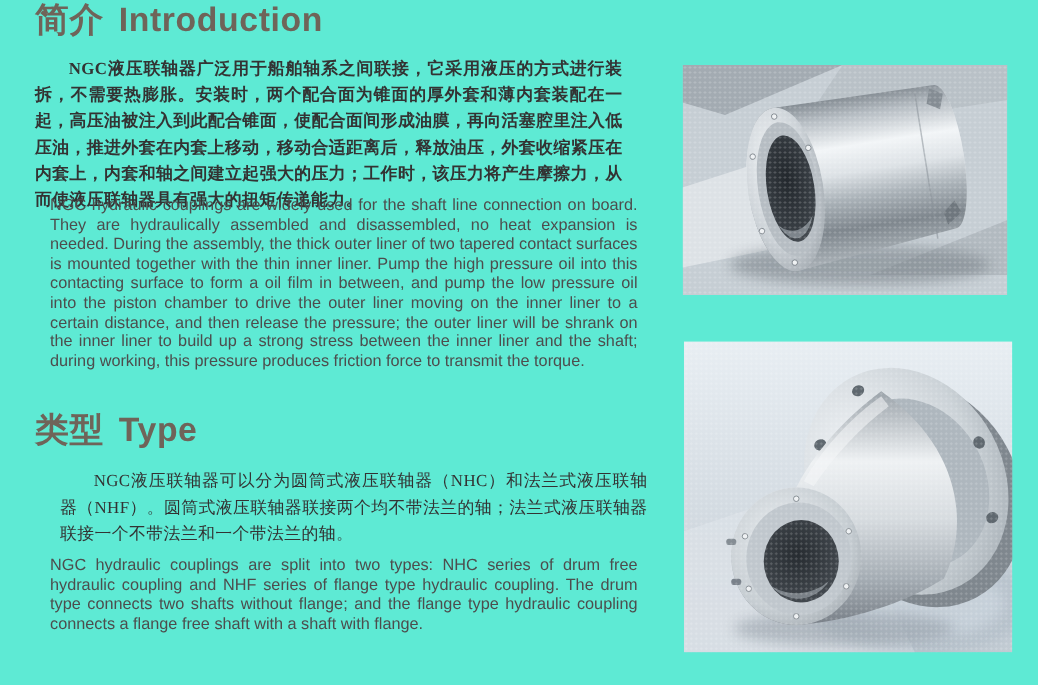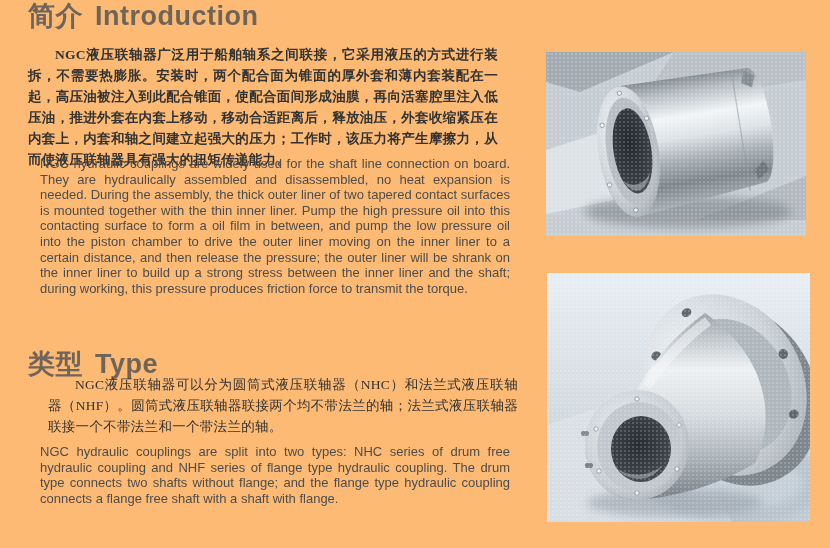--- a/index.html
+++ b/index.html
@@ -2,21 +2,21 @@
 <html lang="zh"><head>
 <meta charset="utf-8">
 <style>
   * { margin:0; padding:0; box-sizing:border-box; }
   html,body { background:#ffffff; }
   body { font-family:"Liberation Sans", sans-serif; }
 
   #canvas {
     position:relative;
     width:830px; height:548px;
-    background:#fdba74;
+    background:#5eead4;
     overflow:hidden;
   }
 
   .text-col {
     position:absolute;
     left:28px; top:0;
     width:470px;
   }
 
   .section-heading {
@@ -79,21 +79,21 @@
   <div class="text-col">
 
     <h1 class="section-heading" style="top:0;">
       <span class="zh">简介</span><span class="en">Introduction</span>
     </h1>
 
     <p class="para-zh" style="top:44px;font-weight:bold;" lang="zh">NGC液压联轴器广泛用于船舶轴系之间联接，它采用液压的方式进行装拆，不需要热膨胀。安装时，两个配合面为锥面的厚外套和薄内套装配在一起，高压油被注入到此配合锥面，使配合面间形成油膜，再向活塞腔里注入低压油，推进外套在内套上移动，移动合适距离后，释放油压，外套收缩紧压在内套上，内套和轴之间建立起强大的压力；工作时，该压力将产生摩擦力，从而使液压联轴器具有强大的扭矩传递能力。</p>
 
     <p class="para-en" style="top:156px;" lang="en">NGC hydraulic couplings are widely used for the shaft line connection on board. They are hydraulically assembled and disassembled, no heat expansion is needed. During the assembly, the thick outer liner of two tapered contact surfaces is mounted together with the thin inner liner. Pump the high pressure oil into this contacting surface to form a oil film in between, and pump the low pressure oil into the piston chamber to drive the outer liner moving on the inner liner to a certain distance, and then release the pressure; the outer liner will be shrank on the inner liner to build up a strong stress between the inner liner and the shaft; during working, this pressure produces friction force to transmit the torque.</p>
 
-    <h1 class="section-heading" style="top:348px;">
+    <h1 class="section-heading" style="top:328px;">
       <span class="zh">类型</span><span class="en">Type</span>
     </h1>
 
     <p class="para-zh" style="top:374px;margin-left:20px;" lang="zh">NGC液压联轴器可以分为圆筒式液压联轴器（NHC）和法兰式液压联轴器（NHF）。圆筒式液压联轴器联接两个均不带法兰的轴；法兰式液压联轴器联接一个不带法兰和一个带法兰的轴。</p>
 
     <p class="para-en" style="top:444px;" lang="en">NGC hydraulic couplings are split into two types: NHC series of drum free hydraulic coupling and NHF series of flange type hydraulic coupling. The drum type connects two shafts without flange; and the flange type hydraulic coupling connects a flange free shaft with a shaft with flange.</p>
   </div>
 
   <div id="img-drum" class="render-img">
     <svg width="260" height="184" viewBox="0 0 260 184" xmlns="http://www.w3.org/2000/svg">

